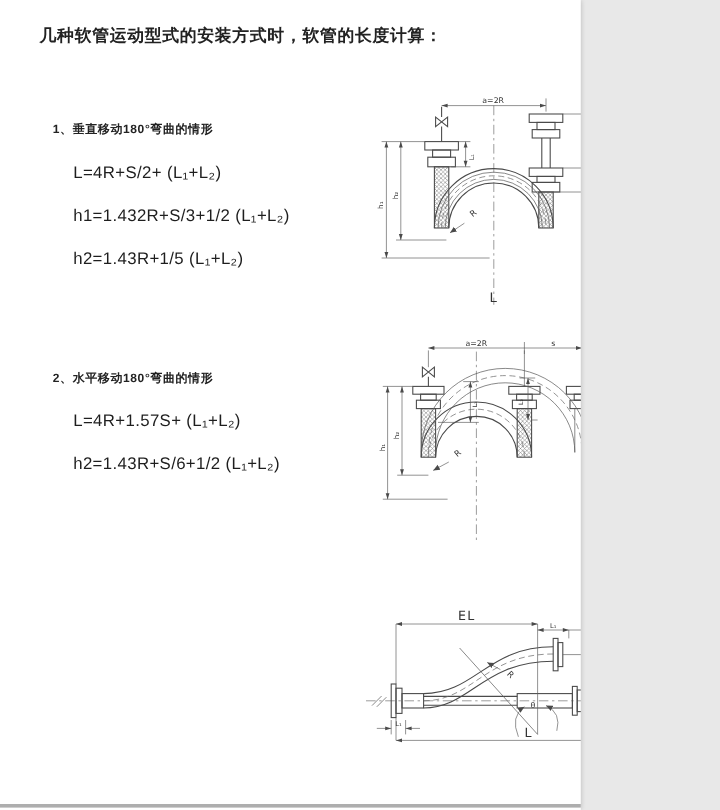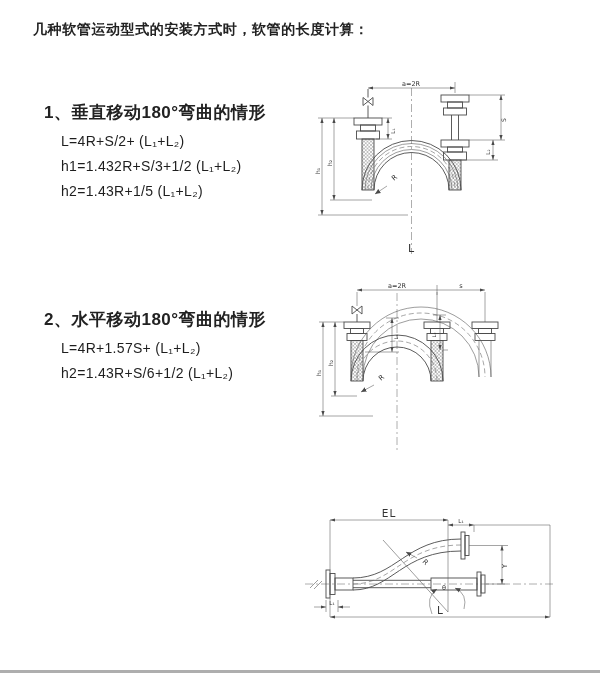--- a/index.html
+++ b/index.html
@@ -1,27 +1,27 @@
 <!DOCTYPE html>
 <html><head>
 <meta charset="utf-8">
 <style>
   html,body{margin:0;padding:0;background:#e8e8e8;}
   .page{
-    position:relative;width:600px;height:675px;background:#ffffff;
+    position:relative;width:484px;height:675px;background:#ffffff;
     font-family:"Liberation Sans","DejaVu Sans",sans-serif;overflow:hidden;
     box-shadow:0 0 4px rgba(0,0,0,.2);
   }
   .title{
     position:absolute;left:33px;top:21px;font-size:14px;font-weight:bold;
     color:#222;letter-spacing:.6px;
   }
   .sec{position:absolute;color:#222;}
-  .sec .h{font-size:17px;font-weight:bold;letter-spacing:.5px;}
-  .sec .f{font-size:14px;margin-top:9px;padding-left:17px;color:#1e1e1e;letter-spacing:.3px;}
+  .sec .h{font-size:10px;font-weight:bold;letter-spacing:.5px;}
+  .sec .f{font-size:14px;margin-top:20px;padding-left:17px;color:#1e1e1e;letter-spacing:.3px;}
   svg{position:absolute;overflow:visible;}
   svg .ol{stroke:#4a4a4a;stroke-width:.9;fill:none;}
   svg .th{stroke:#5a5a5a;stroke-width:.6;fill:none;}
   svg .dl{stroke:#5a5a5a;stroke-width:.55;fill:none;}
   svg .cl{stroke:#6a6a6a;stroke-width:.55;fill:none;stroke-dasharray:8 3 2 3;}
   svg .cd{stroke:#6a6a6a;stroke-width:.6;fill:none;stroke-dasharray:5 3;}
   svg .hz{fill:url(#p1);}
   svg polygon{fill:#4a4a4a;}
   svg text{fill:#333;font-family:"DejaVu Sans","Liberation Sans",sans-serif;}
   .scanline{position:absolute;left:0;top:670px;width:600px;height:2.5px;background:#aeaeae;}

